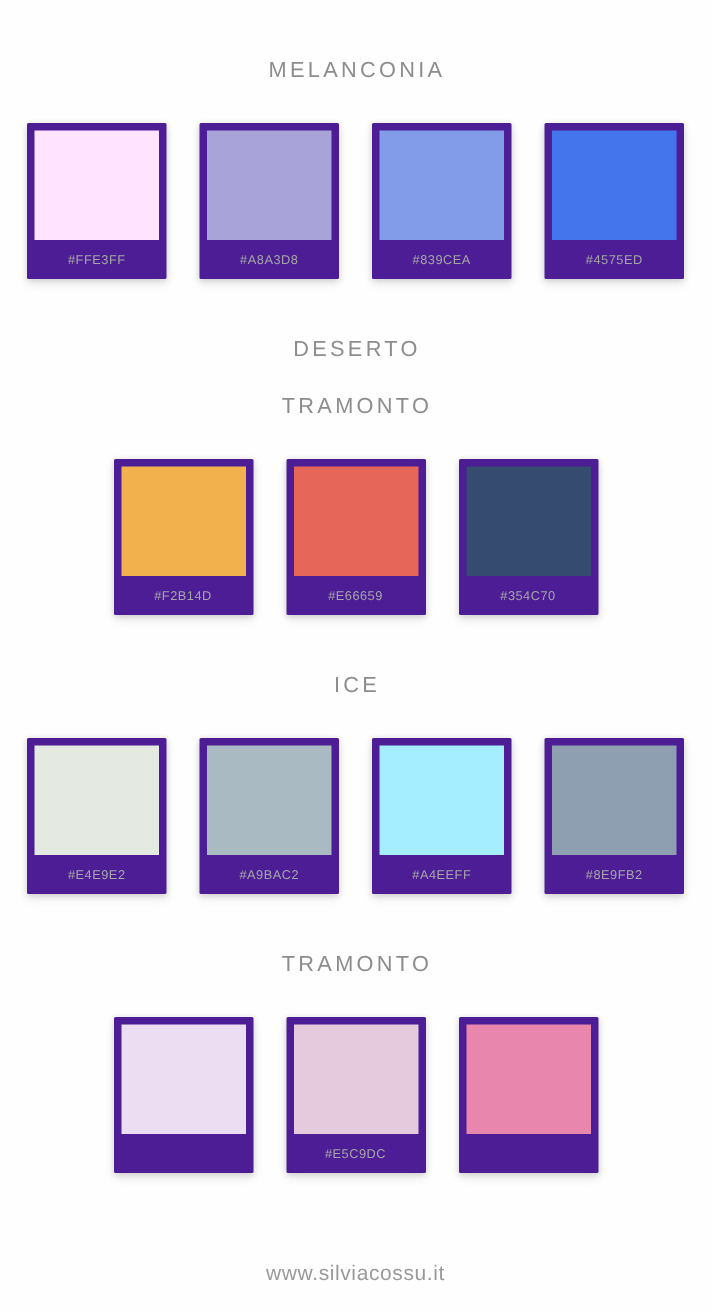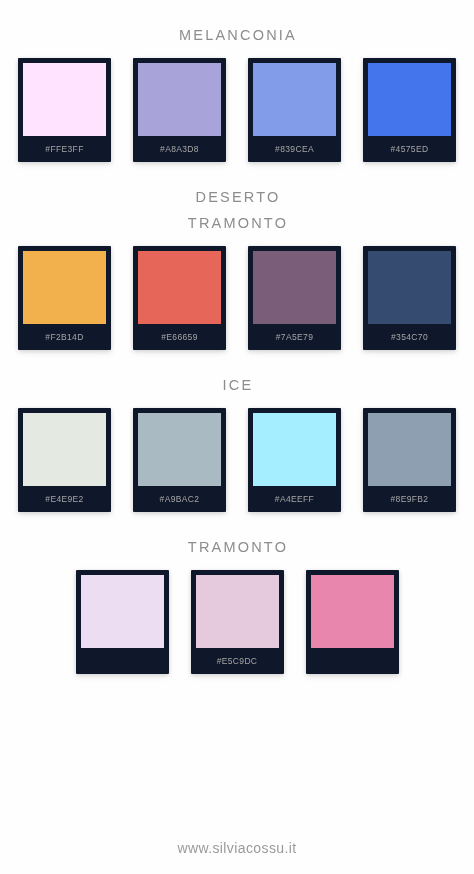--- a/index.html
+++ b/index.html
@@ -29,41 +29,41 @@
     margin: 0;
   }
 
   .section-title {
     text-align: center;
     font-family: "Liberation Sans", sans-serif;
     font-size: 14.5px;
     font-weight: 300;
     letter-spacing: 2.2px;
     color: #8d8d8d;
-    margin: 4px;
+    margin: 16px;
     padding: 0 0 0 2px;
     height: 22px;
     line-height: 22px;
     white-space: nowrap;
   }
 
   .swatch-row {
     display: flex;
     justify-content: center;
     align-items: flex-start;
     gap: 22px;
     padding: 8px 0 0 0;
     height: 132px;
     box-sizing: border-box;
   }
 
   .swatch-card {
     width: 93px;
     height: 104px;
-    background: #0f172a;
+    background: #4c1d95;
     box-sizing: border-box;
     padding: 5px 5px 0 5px;
     display: flex;
     flex-direction: column;
     align-items: stretch;
     box-shadow: 0 1px 4px rgba(0,0,0,0.14), 0 3px 7px rgba(0,0,0,0.07);
     border-radius: 1px;
   }
 
   .swatch-chip {
@@ -128,24 +128,20 @@
         <div class="swatch-row">
           <div class="swatch-card">
             <div class="swatch-chip" style="background: rgb(242, 177, 77);"></div>
             <div class="swatch-label">#F2B14D</div>
           </div>
           <div class="swatch-card">
             <div class="swatch-chip" style="background: rgb(230, 102, 89);"></div>
             <div class="swatch-label">#E66659</div>
           </div>
           <div class="swatch-card">
-            <div class="swatch-chip" style="background: rgb(122, 94, 121);"></div>
-            <div class="swatch-label">#7A5E79</div>
-          </div>
-          <div class="swatch-card">
             <div class="swatch-chip" style="background: rgb(53, 76, 112);"></div>
             <div class="swatch-label">#354C70</div>
           </div>
         </div>
       </div>
       <div class="palette-section">
         <div class="section-title">ICE</div>
         <div class="swatch-row">
           <div class="swatch-card">
             <div class="swatch-chip" style="background: rgb(228, 233, 226);"></div>

